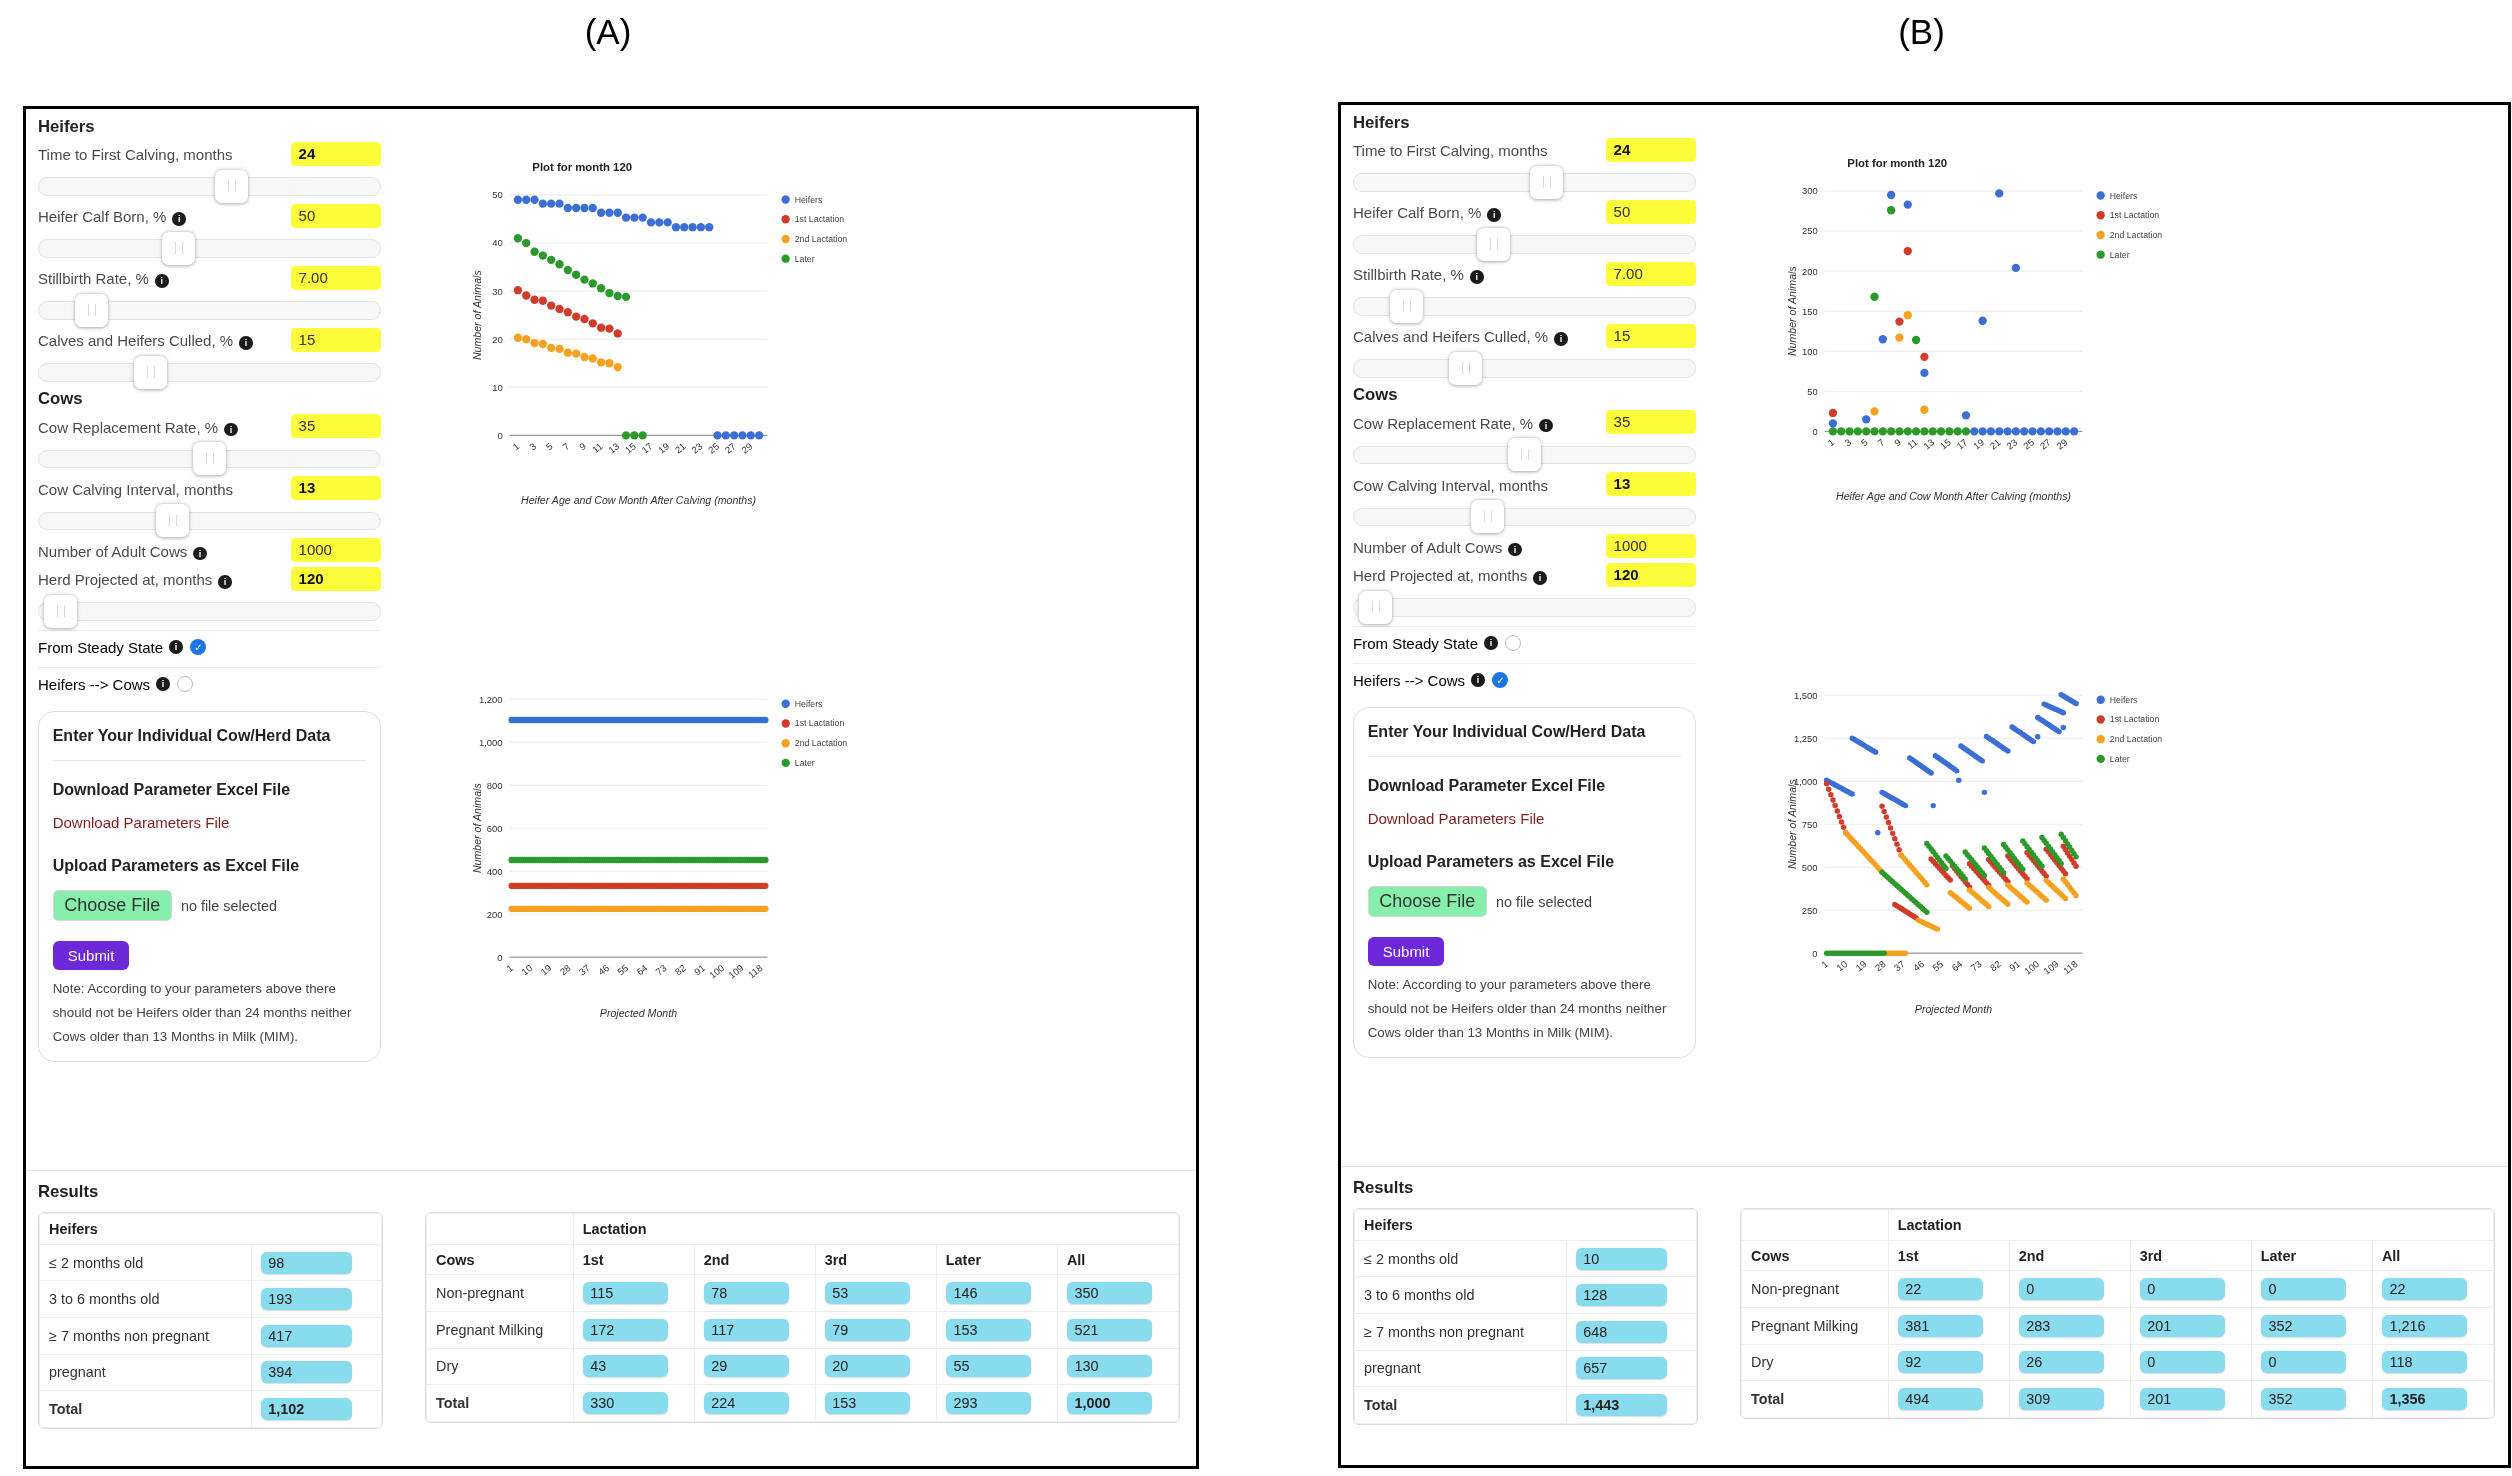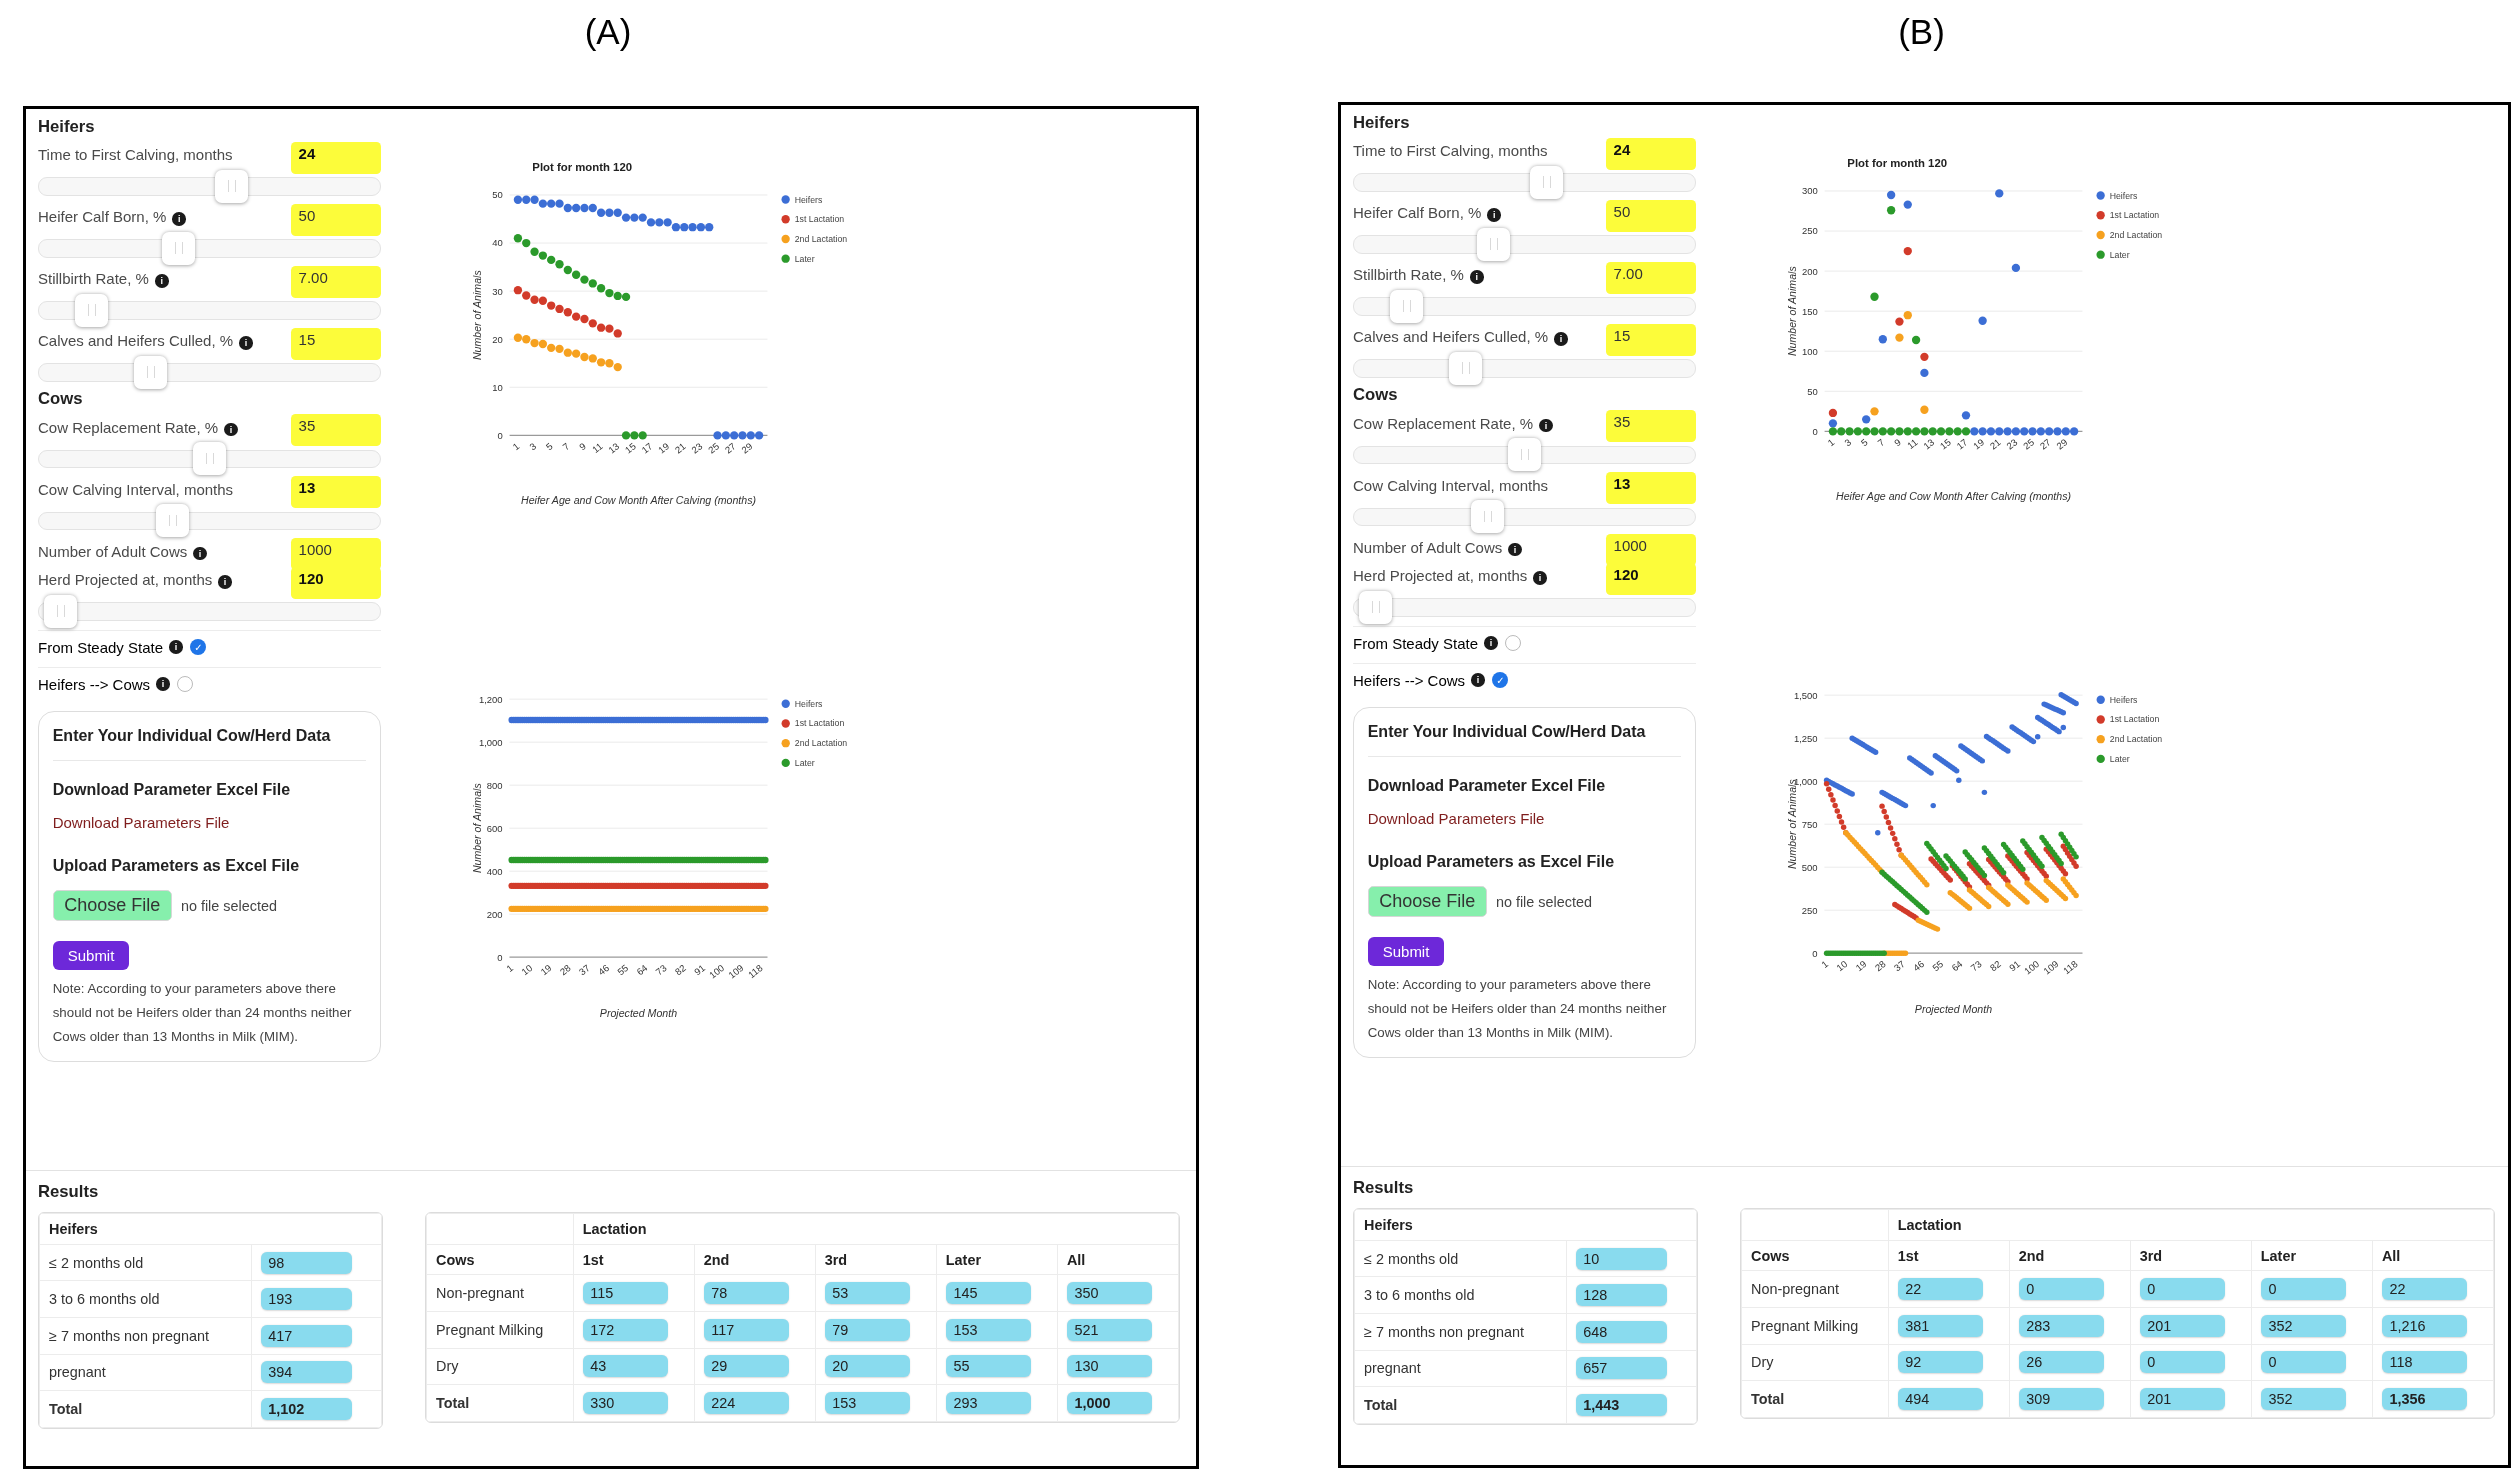--- a/index.html
+++ b/index.html
@@ -11,21 +11,21 @@
   #panelA{left:23px;top:106px;width:1170px;height:1357px;}
   #panelB{left:1338px;top:102px;width:1167px;height:1360px;}
 
   
   .form-col{position:absolute;left:12px;top:6px;width:343px;}
   .section-h{font-size:16.7px;font-weight:bold;color:#222;margin:1.5px 0 4.6px 0;}
   .frow{position:relative;height:27px;margin-bottom:1.5px;}
   .flabel{font-size:15px;color:#4a4a4a;line-height:27px;}
   .info{display:inline-flex;align-items:center;justify-content:center;width:13.7px;height:13.7px;border-radius:50%;
         background:#1b1b1b;color:#fff;font-size:9px;font-weight:bold;margin-left:6px;vertical-align:middle;cursor:pointer;}
-  .yellow{position:absolute;right:0;top:0.8px;width:90px;height:32px;background:#fcfc3a;border-radius:4.6px;
+  .yellow{position:absolute;right:0;top:0.8px;width:90px;height:24px;background:#fcfc3a;border-radius:4.6px;
           font-size:15px;color:#333;line-height:24px;padding-left:7.6px;box-sizing:border-box;}
   .yellow.vb{font-weight:bold;color:#111;}
   .slider-wrap{position:relative;height:32px;margin-bottom:1.5px;}
   .track{position:absolute;left:0;right:0;top:7.6px;height:16.7px;background:#f7f7f7;border:0.8px solid #e3e3e3;border-radius:9px;}
   .handle{position:absolute;top:0;width:33px;height:33px;background:#fff;border-radius:6.8px;
           box-shadow:0 0.8px 3.8px rgba(0,0,0,.35);display:flex;align-items:center;justify-content:center;cursor:pointer;}
   .grip{width:6px;height:11.4px;border-left:1.5px solid #d9d9d9;border-right:1.5px solid #d9d9d9;}
   .cb-row{display:flex;align-items:center;height:33px;border-top:0.8px solid #ececec;margin-top:3px;}
   .cb-label{font-size:15px;color:#000000;}
   .cb{width:16px;height:16px;border-radius:50%;margin-left:7.6px;display:flex;align-items:center;justify-content:center;
@@ -874,21 +874,21 @@
               <th>Later</th>
               <th>All</th>
             </tr>
             </tbody>
               <tbody>
                 <tr>
                   <td>Non-pregnant</td>
                   <td><span class="val">115</span></td>
                   <td><span class="val">78</span></td>
                   <td><span class="val">53</span></td>
-                  <td><span class="val">145</span></td>
+                  <td><span class="val">146</span></td>
                   <td><span class="val">350</span></td>
                 </tr>
                 <tr>
                   <td>Pregnant Milking</td>
                   <td><span class="val">172</span></td>
                   <td><span class="val">117</span></td>
                   <td><span class="val">79</span></td>
                   <td><span class="val">153</span></td>
                   <td><span class="val">521</span></td>
                 </tr>

